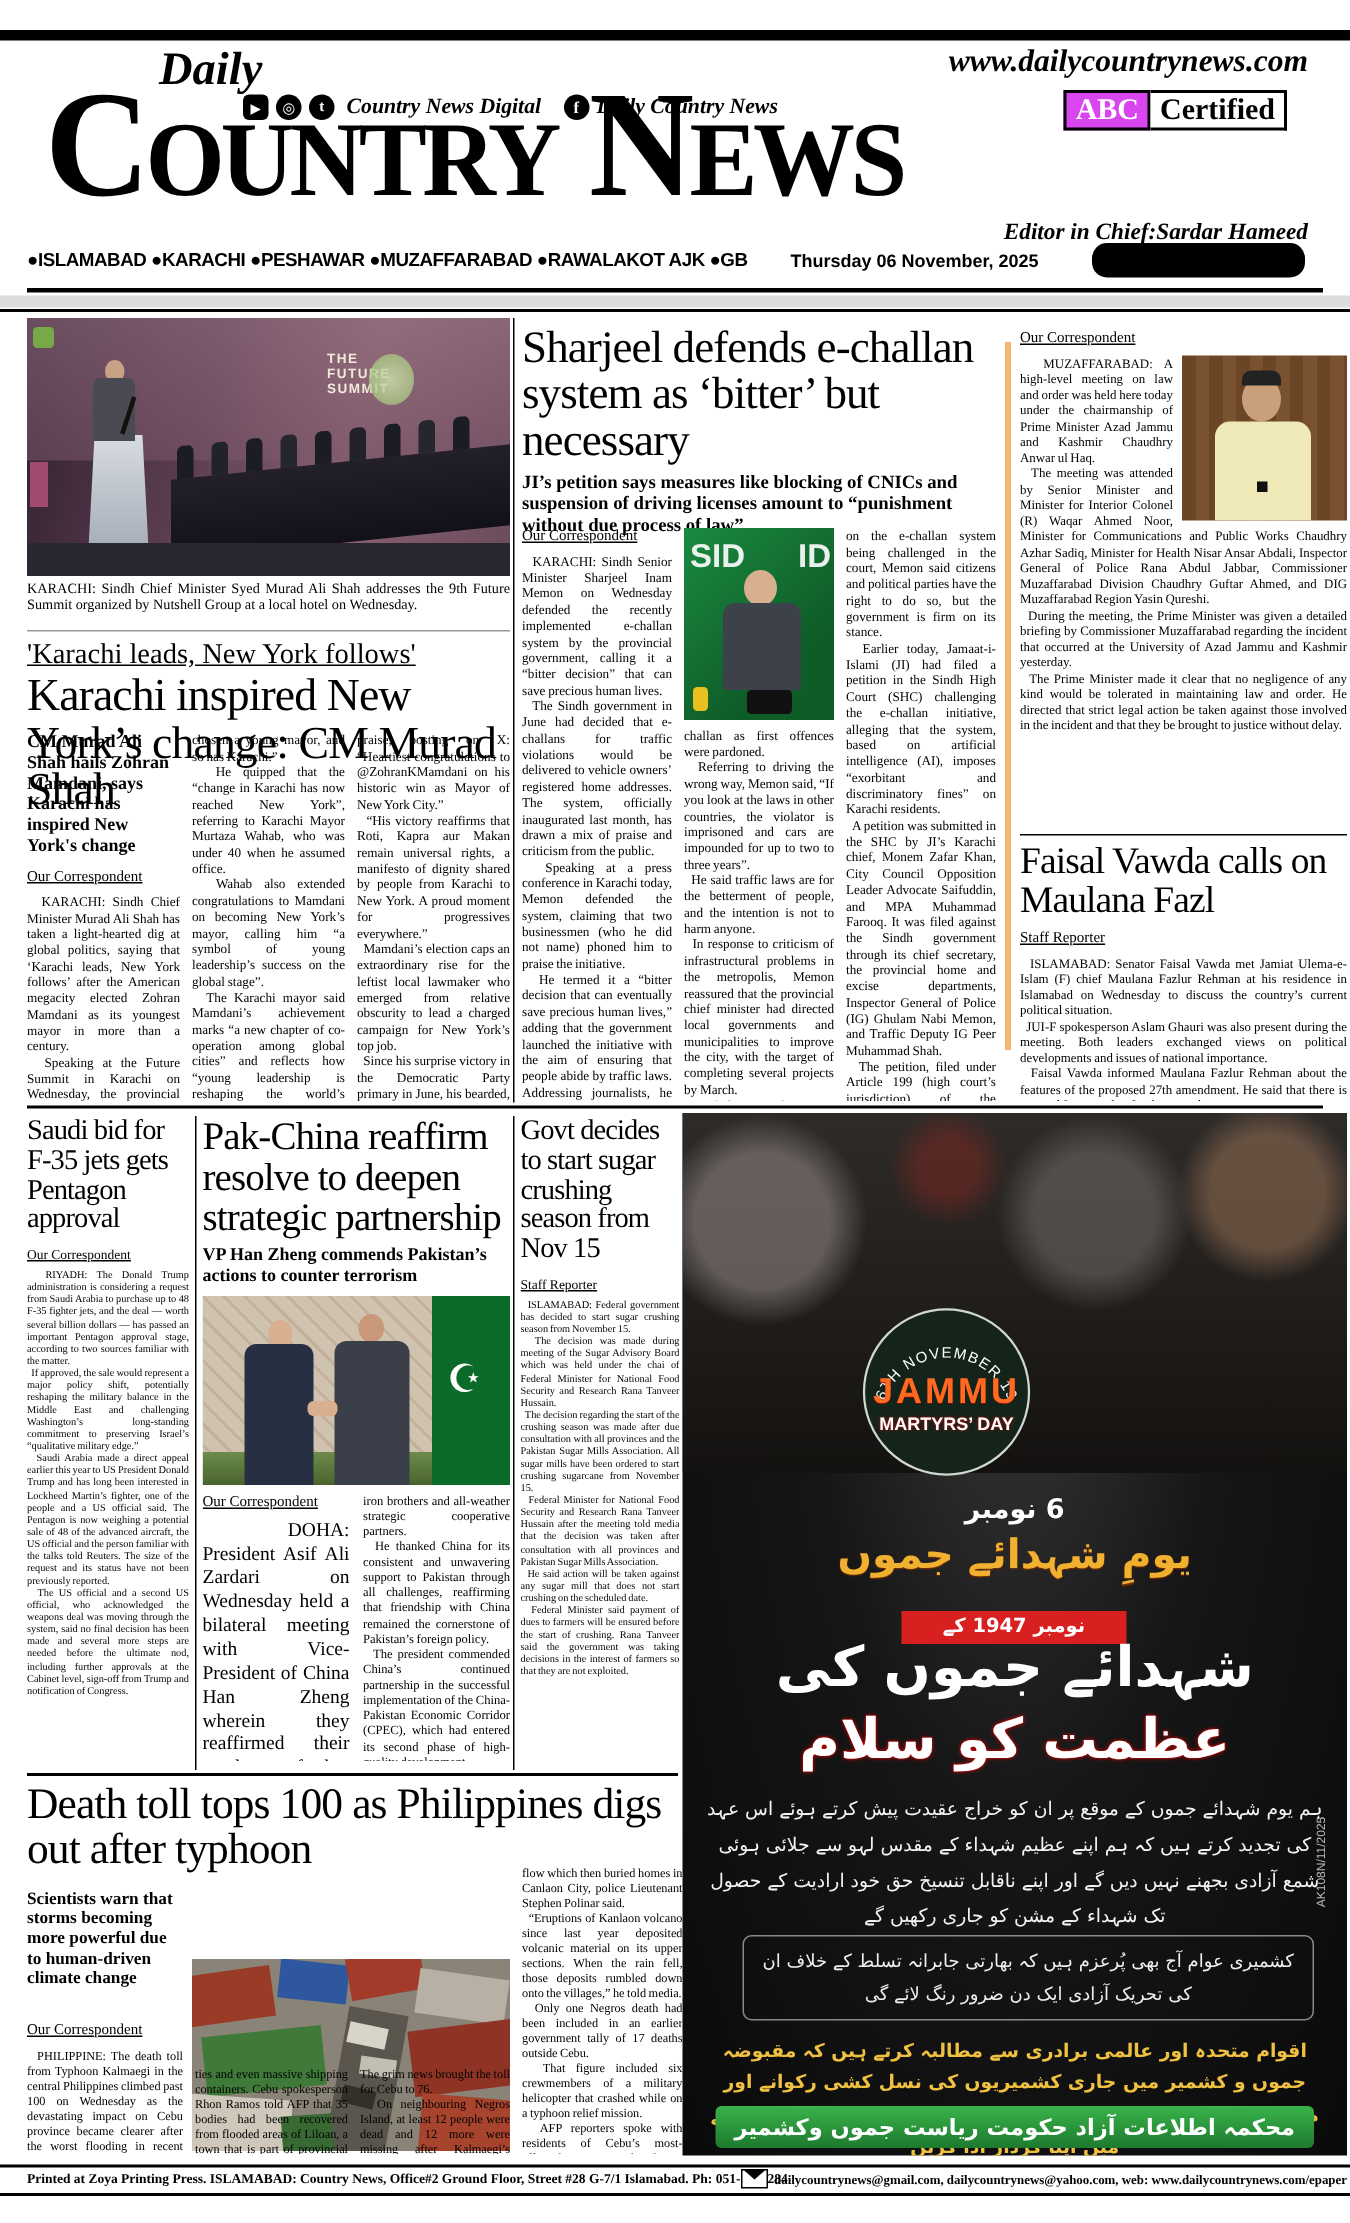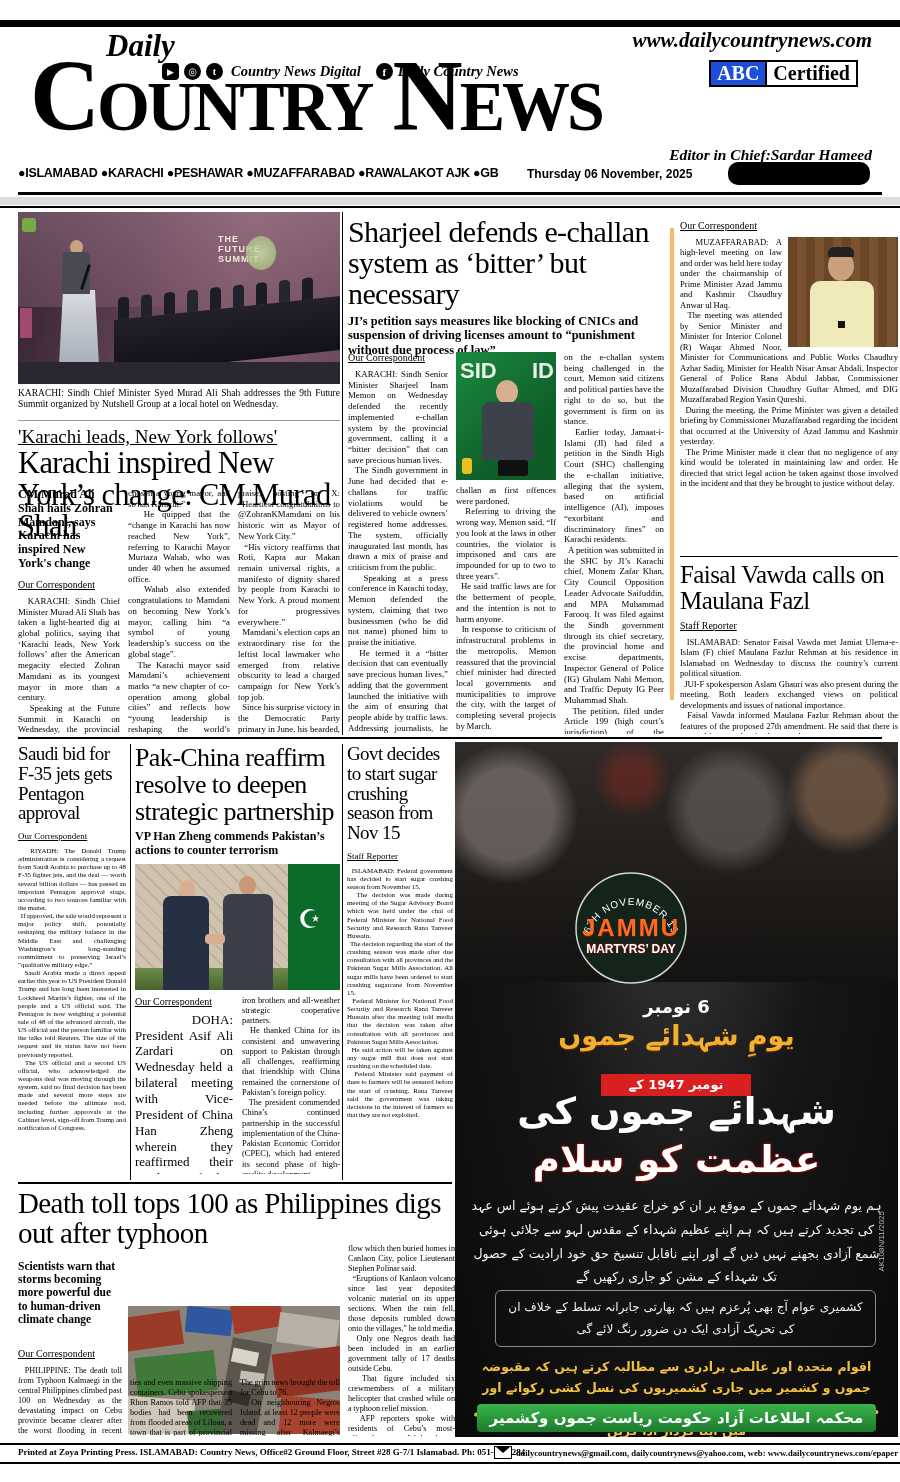--- a/index.html
+++ b/index.html
@@ -37,21 +37,21 @@
     <span class="it b" style="font-size:14.5px;margin-left:3px;">Country News Digital</span>
     <span style="width:17px;height:17px;background:#000;color:#fff;border-radius:50%;display:inline-flex;align-items:center;justify-content:center;font-size:11px;font-weight:bold;margin-left:10px;">f</span>
     <span class="it b" style="font-size:14.5px;">Daily Country News</span>
   </div>
 
   <div class="abs b" style="left:30px;top:46px;width:850px;font-size:97px;line-height:1;font-variant:small-caps;letter-spacing:-3px;transform:scaleY(1.04);transform-origin:top left;white-space:nowrap;">Country News</div>
 
   <div class="abs it b" style="right:28px;top:28px;font-size:21px;">www.dailycountrynews.com</div>
 
   <div class="abs" style="right:42px;top:60px;display:flex;">
-    <span style="background:#1d4ed8;color:#fff;font-weight:bold;font-size:20px;padding:0 6px;border:2px solid #000;text-align:center;">ABC</span>
+    <span style="background:#d946ef;color:#fff;font-weight:bold;font-size:20px;padding:0 6px;border:2px solid #000;text-align:center;">ABC</span>
     <span style="background:#fff;color:#000;font-weight:bold;font-size:20px;padding:0 6px;border:2px solid #000;border-left:none;">Certified</span>
   </div>
 
   <div class="abs it b" style="right:28px;top:146px;font-size:15.5px;">Editor in Chief:Sardar Hameed</div>
 
   <div class="abs sans b" style="left:18px;top:166px;font-size:12.5px;letter-spacing:-0.3px;">●ISLAMABAD ●KARACHI ●PESHAWAR ●MUZAFFARABAD ●RAWALAKOT AJK ●GB</div>
   <div class="abs sans b" style="left:527px;top:167px;font-size:12px;">Thursday 06 November, 2025</div>
   <div class="abs" style="left:728px;top:162px;width:142px;height:23px;background:#000;border-radius:10px;"></div>
 
   <div class="abs rule" style="left:18px;top:192px;width:864px;height:3px;"></div>

